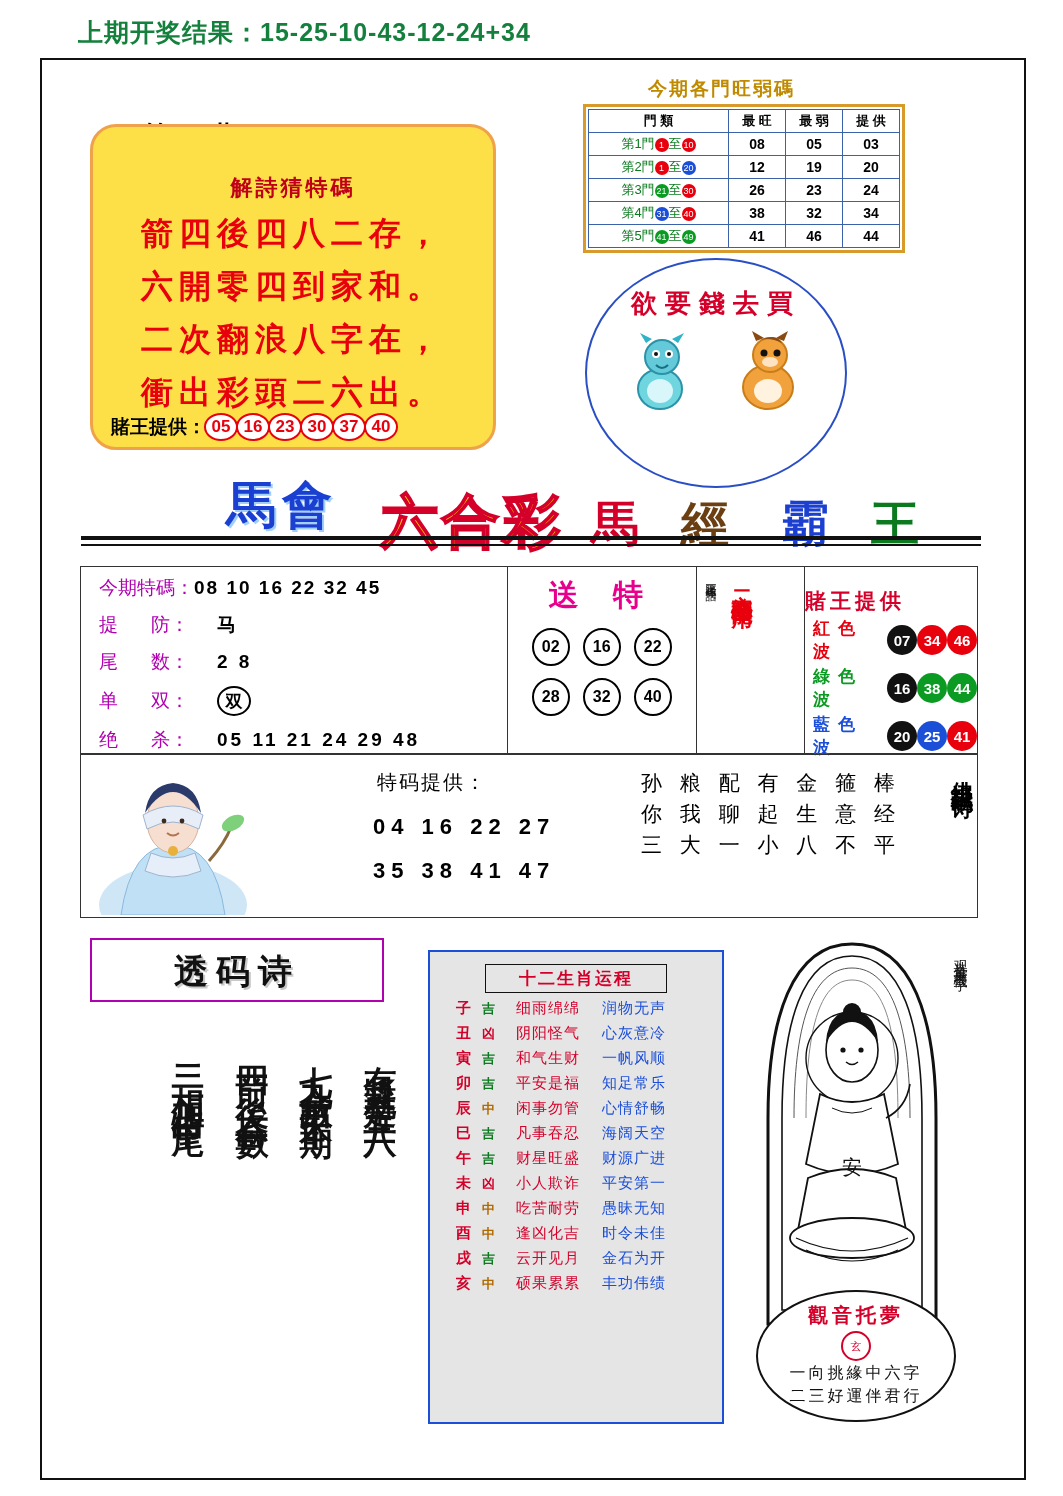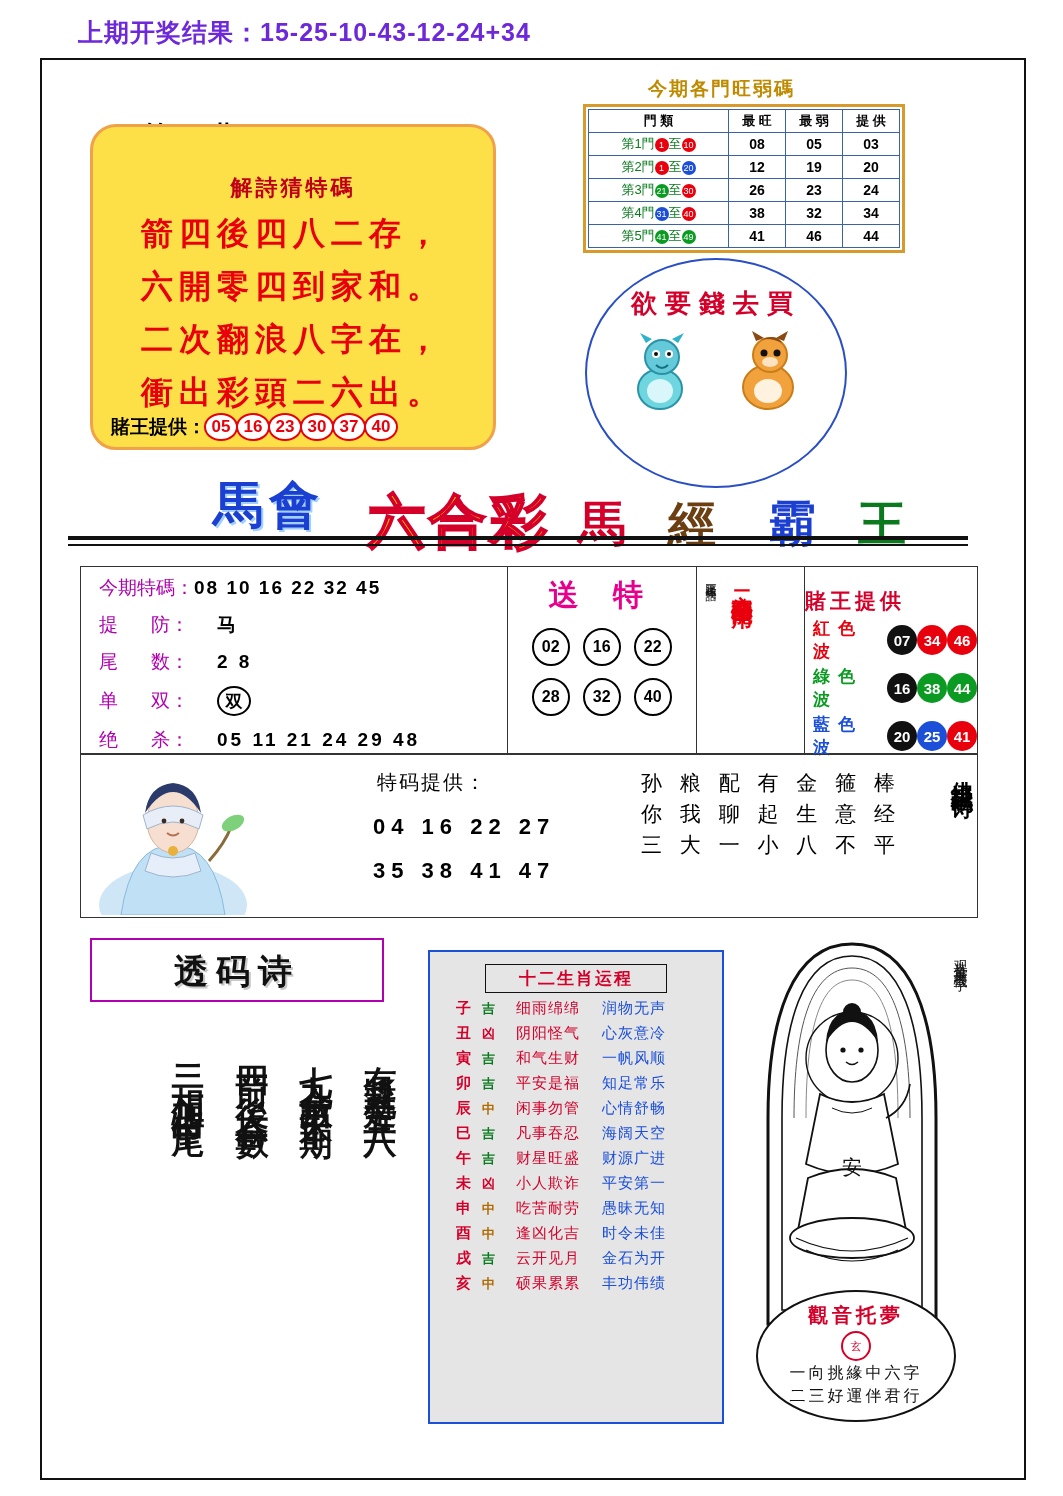--- a/index.html
+++ b/index.html
@@ -6,21 +6,21 @@
   body{
     width:1063px;height:1496px;background:#fff;
     font-family:"Liberation Sans","DejaVu Sans",sans-serif;
     position:relative;overflow:hidden;
   }
   .page{position:absolute;left:0;top:0;width:1063px;height:1496px;}
 
   
   .headline{
     position:absolute;left:78px;top:16px;width:900px;
-    color:#6d28d9;font-size:25px;font-weight:bold;letter-spacing:1px;
+    color:#15803d;font-size:25px;font-weight:bold;letter-spacing:1px;
     white-space:nowrap;
   }
 
   
   .frame{
     position:absolute;left:40px;top:58px;width:982px;height:1418px;
     border:2px solid #111;background:#fff;
   }
 
   
@@ -77,21 +77,21 @@
   .oval{
     position:absolute;left:585px;top:258px;width:258px;height:226px;
     border:2px solid #2a4fc4;border-radius:50%/50%;background:#fff;
   }
   .oval-title{
     text-align:center;margin-top:26px;font-size:26px;color:#d4002a;font-weight:bold;letter-spacing:8px;
   }
   .animals{display:flex;justify-content:center;gap:22px;margin-top:8px;}
 
   
-  .logoband{position:absolute;left:68px;top:470px;width:900px;height:90px;}
+  .logoband{position:absolute;left:81px;top:470px;width:900px;height:90px;}
   .logo-mahui{
     position:absolute;left:145px;top:2px;font-size:50px;font-weight:bold;color:#1b3fd0;
     letter-spacing:6px;font-family:"DejaVu Serif",serif;
     text-shadow:2px 2px 0 #9fd0ff;
   }
   .logo-liuhe{
     position:absolute;left:300px;top:14px;font-size:57px;font-weight:bold;color:#ffd400;
     letter-spacing:4px;font-family:"DejaVu Serif",serif;
     -webkit-text-stroke:2px #d4002a;
   }

